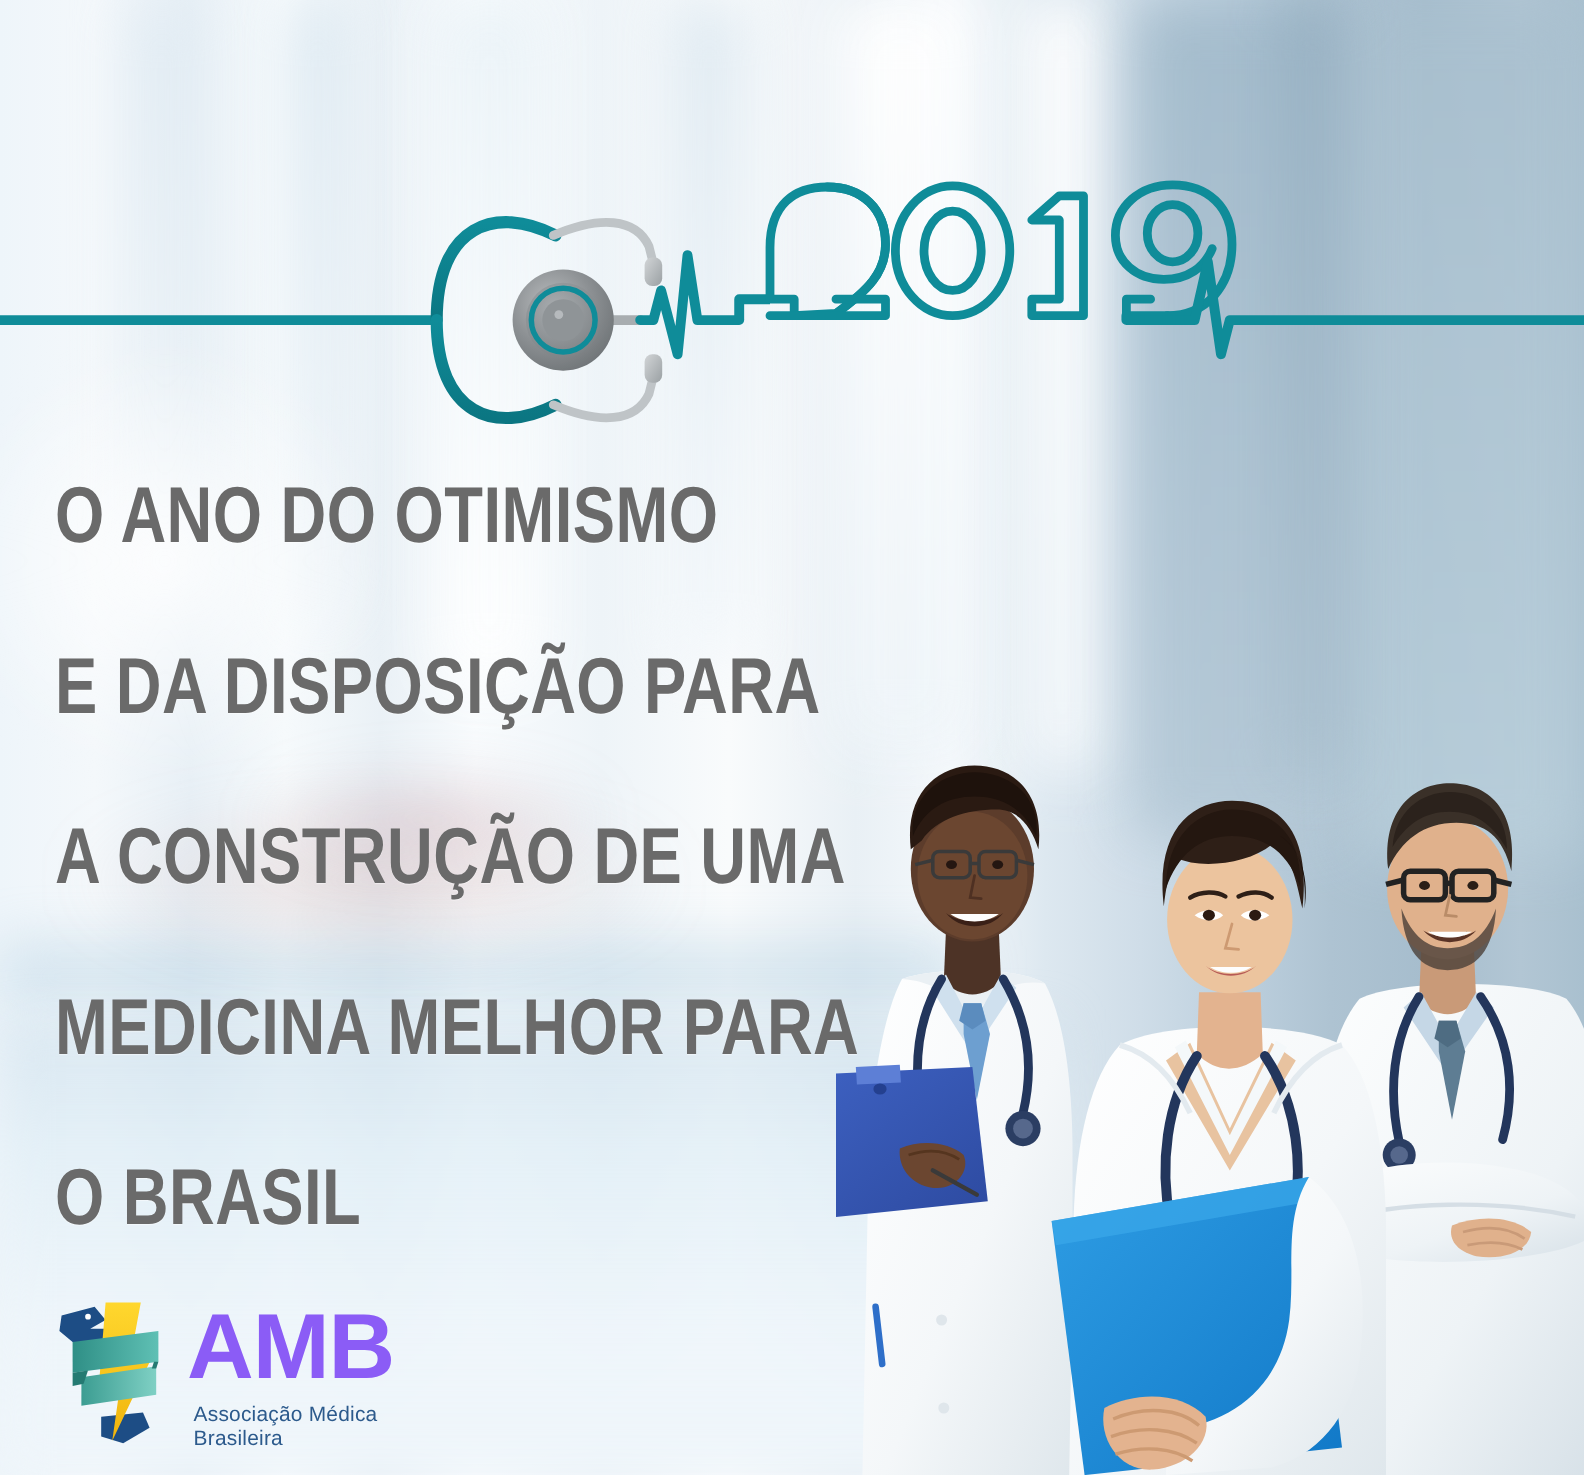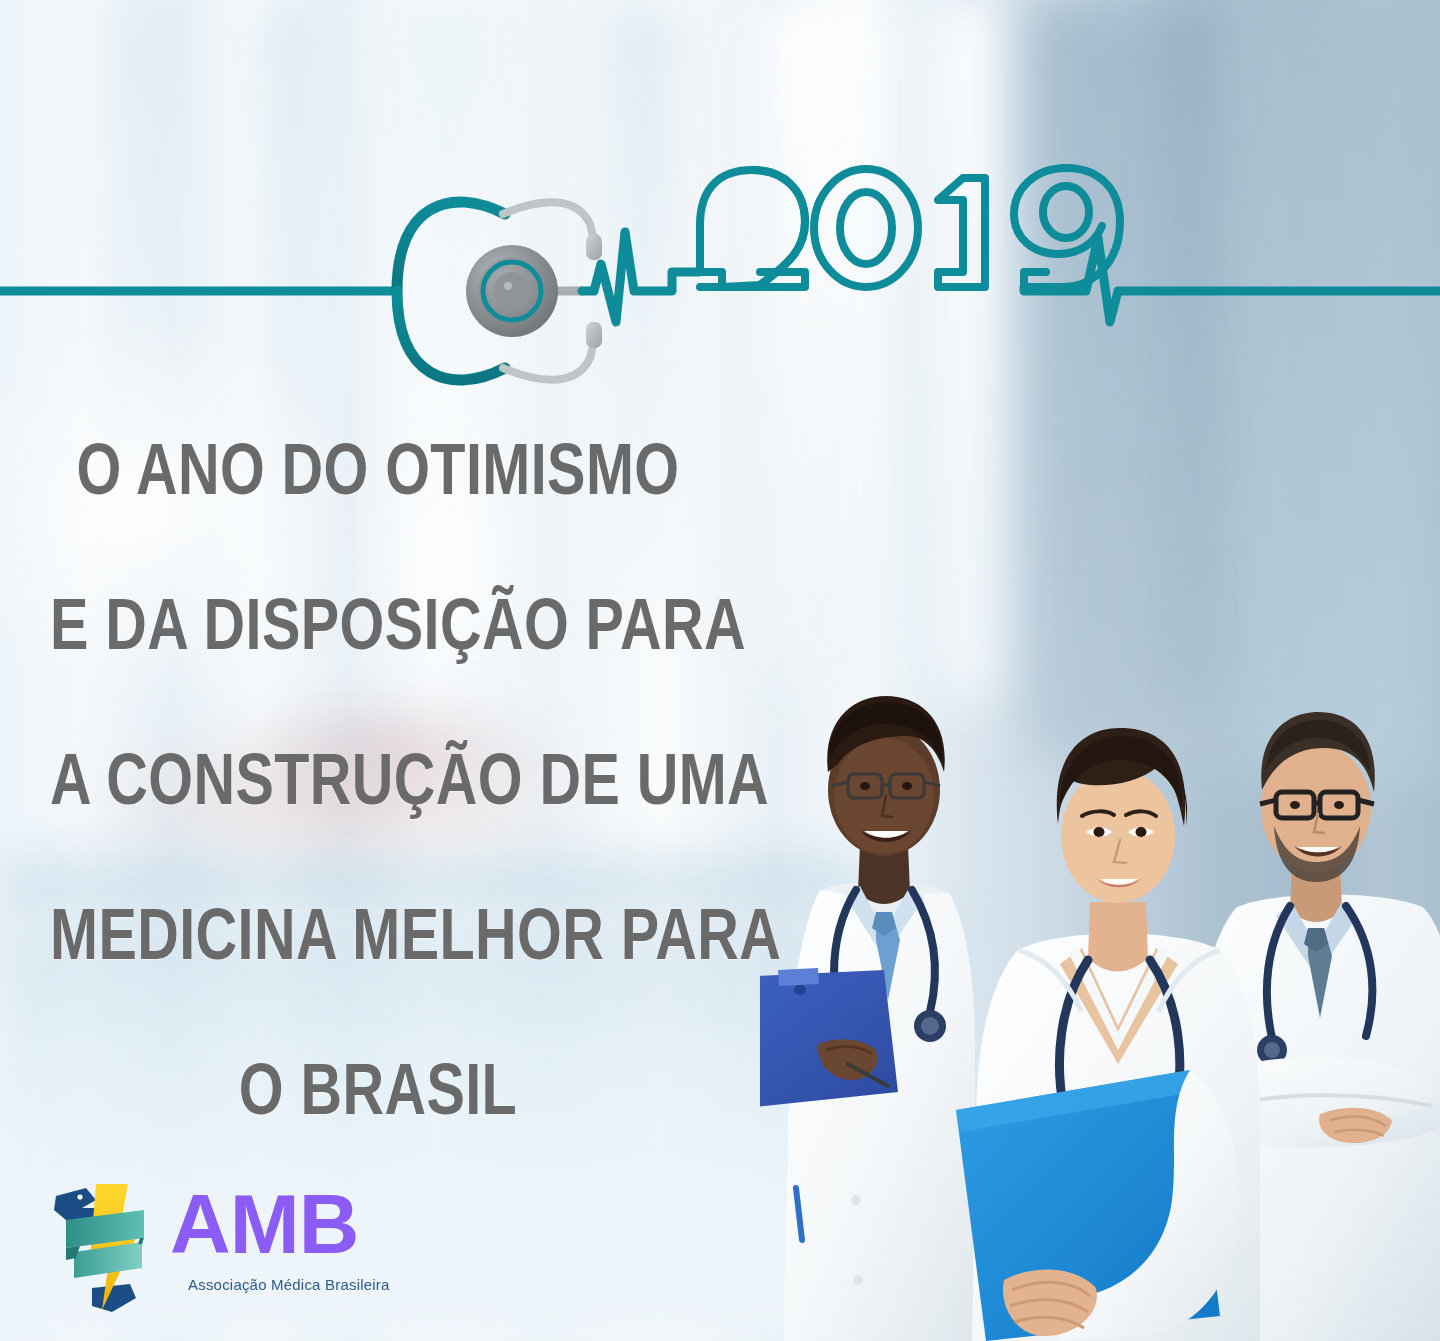--- a/index.html
+++ b/index.html
@@ -68,21 +68,20 @@
     filter:blur(18px);
   }
 
   
   .header-svg { position:absolute; left:0; top:0; width:1440px; height:400px; }
 
   
   .headline {
     position:absolute; left:50px; top:392px;
     width:820px;
-    text-align:center;
   }
   .hl-line {
     display:block;
     color:#6a6a6a;
     font-family:"Liberation Sans Narrow","Liberation Sans", sans-serif;
     font-weight:700;
     font-size:72px;
     line-height:155px;
     letter-spacing:.5px;
     transform:scaleX(.80);
@@ -97,27 +96,26 @@
   .logo-amb {
     position:absolute; left:118px; top:14px;
     color:#8b5cf6;
     font-family:"Liberation Sans", sans-serif;
     font-weight:700;
     font-size:84px;
     line-height:84px;
     letter-spacing:-1px;
   }
   .logo-sub {
-    position:absolute; left:136px; top:108px;
+    position:absolute; left:124px; top:108px;
     color:#2c5a8c;
     font-family:"Liberation Sans", sans-serif;
     font-weight:400;
-    font-size:15px;
+    font-size:19px;
     letter-spacing:.2px;
-    text-align:center;
   }
 
   
   .photo { position:absolute; left:760px; top:640px; width:700px; height:701px; }
   .photo svg { display:block; }
 </style>
 </head>
 <body>
 
 <div id="stage">

